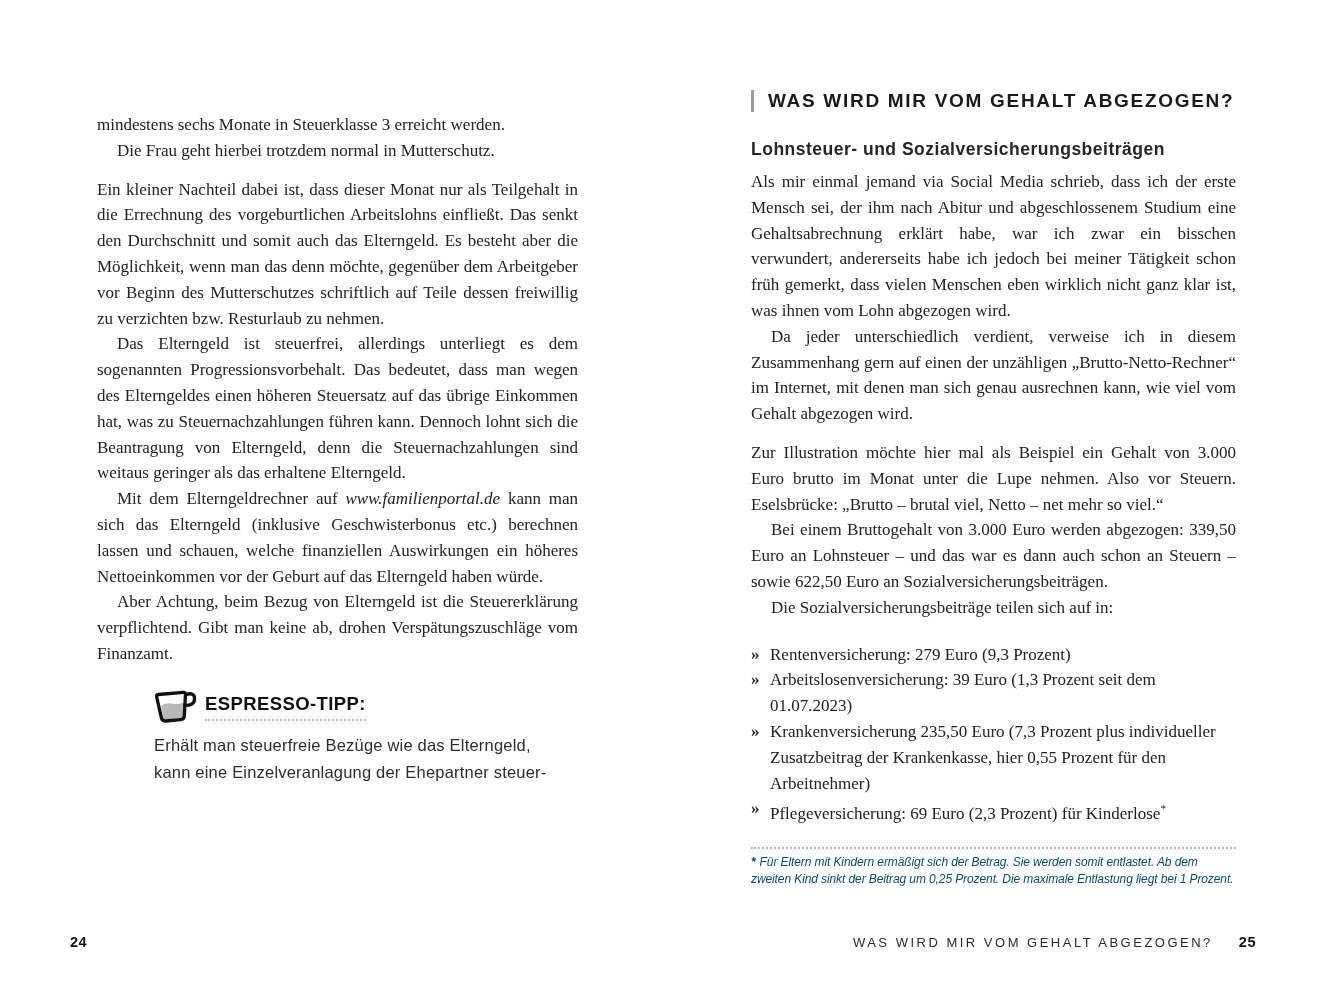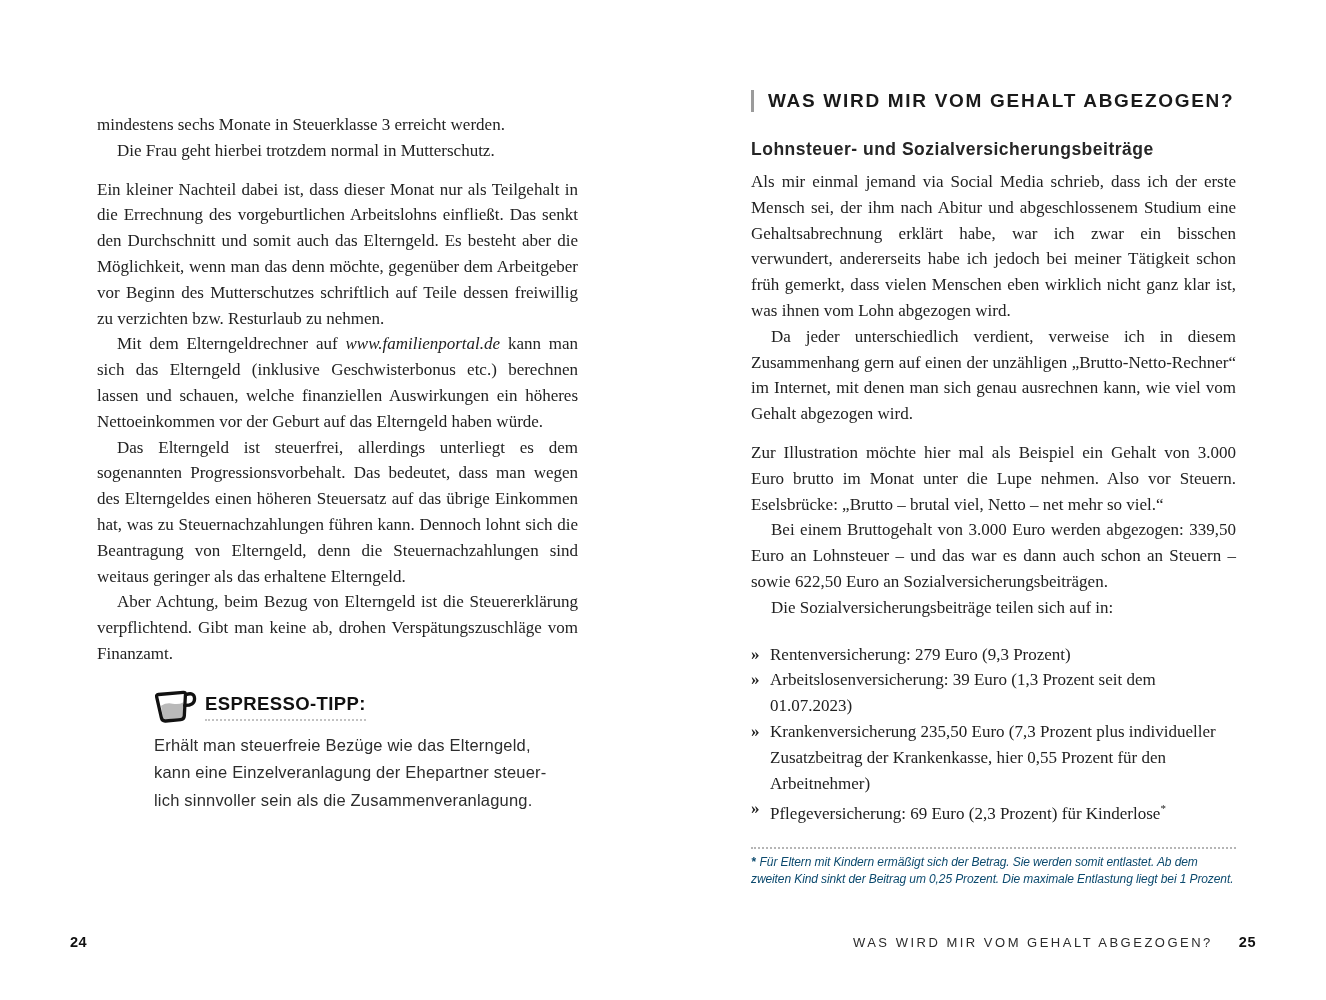--- a/index.html
+++ b/index.html
@@ -82,51 +82,50 @@
   .pagenum  { font-size:14.5px; font-weight:700; color:#111; letter-spacing:0.5px; }
   .runtitle { font-size:13px; font-weight:400; letter-spacing:2.5px; color:#2b2b2b; white-space:nowrap; }
 </style>
 </head>
 <body>
 
 <section class="page page-left">
   <p class="body">mindestens sechs Monate in Steuerklasse 3 erreicht werden.</p>
   <p class="body ind">Die Frau geht hierbei trotzdem normal in Mutterschutz.</p>
   <p class="body gap">Ein kleiner Nachteil dabei ist, dass dieser Monat nur als Teilgehalt in die Errechnung des vorgeburtlichen Arbeitslohns einfließt. Das senkt den Durchschnitt und somit auch das Elterngeld. Es besteht aber die Möglichkeit, wenn man das denn möchte, gegenüber dem Arbeitgeber vor Beginn des Mutterschutzes schriftlich auf Teile dessen freiwillig zu verzichten bzw. Resturlaub zu nehmen.</p>
+  <p class="body ind">Das Elterngeld ist steuerfrei, allerdings unterliegt es dem sogenannten Progressionsvorbehalt. Das bedeutet, dass man wegen des Elterngeldes einen höheren Steuersatz auf das übrige Einkommen hat, was zu Steuernachzahlungen führen kann. Dennoch lohnt sich die Beantragung von Elterngeld, denn die Steuernachzahlungen sind weitaus geringer als das erhaltene Elterngeld.</p>
   <p class="body ind"><span>Mit dem Elterngeldrechner auf </span><em class="url">www.familienportal.de</em><span> kann man sich das Elterngeld (inklusive Geschwisterbonus etc.) berechnen lassen und schauen, welche finanziellen Auswirkungen ein höheres Nettoeinkommen vor der Geburt auf das Elterngeld haben würde.</span></p>
-  <p class="body ind">Das Elterngeld ist steuerfrei, allerdings unterliegt es dem sogenannten Progressionsvorbehalt. Das bedeutet, dass man wegen des Elterngeldes einen höheren Steuersatz auf das übrige Einkommen hat, was zu Steuernachzahlungen führen kann. Dennoch lohnt sich die Beantragung von Elterngeld, denn die Steuernachzahlungen sind weitaus geringer als das erhaltene Elterngeld.</p>
   <p class="body ind">Aber Achtung, beim Bezug von Elterngeld ist die Steuererklärung verpflichtend. Gibt man keine ab, drohen Verspätungszuschläge vom Finanzamt.</p>
 
   <div class="tip">
     <div class="tip-head">
       <span class="cup-icon">
         <svg width="50" height="40" viewBox="0 0 50 40">
           <g transform="rotate(-5 25 20)">
             <path d="M12.2 17.5 Q18 14.8 24 16.6 Q30 18.4 35 16 L33.4 29.5 Q33 31.6 30.8 31.6 L15.2 31.6 Q13.3 31.6 13 29.5 Z" fill="#b9b9b9" stroke="none"></path>
             <path d="M8.6 8.4 Q8.3 6.2 10.5 6.2 L35.6 6.2 Q37.8 6.2 37.5 8.4 L34.5 29.8 Q34 33.2 30.6 33.2 L15.4 33.2 Q12 33.2 11.5 29.8 Z" fill="none" stroke="#111111" stroke-width="3.3" stroke-linejoin="round"></path>
             <path d="M37.6 8.8 Q46.8 6.4 46.2 13.6 Q45.6 20.4 35.8 19.4" fill="none" stroke="#111111" stroke-width="3.3" stroke-linecap="round"></path>
           </g>
         </svg>
       </span>
       <span class="tip-title">ESPRESSO-TIPP:</span>
     </div>
     <div class="tip-text">
       <div>Erhält man steuerfreie Bezüge wie das Elterngeld,</div>
       <div>kann eine Einzelveranlagung der Ehepartner steuer-</div>
-      <div>lich sinnvoller sein als die Zusammenveranlagung.</div>
     </div>
   </div>
 </section>
 
 <section class="page page-right">
   <h1 class="heading">
     <span class="accent-bar"></span>
     <span>WAS WIRD MIR VOM GEHALT ABGEZOGEN?</span>
   </h1>
-  <h2 class="subheading">Lohnsteuer- und Sozialversicherungsbeiträge</h2>
+  <h2 class="subheading">Lohnsteuer- und Sozialversicherungsbeiträgen</h2>
 
   <p class="body">Als mir einmal jemand via Social Media schrieb, dass ich der erste Mensch sei, der ihm nach Abitur und abgeschlossenem Studium eine Gehaltsabrechnung erklärt habe, war ich zwar ein bisschen verwundert, andererseits habe ich jedoch bei meiner Tätigkeit schon früh gemerkt, dass vielen Menschen eben wirklich nicht ganz klar ist, was ihnen vom Lohn abgezogen wird.</p>
   <p class="body ind">Da jeder unterschiedlich verdient, verweise ich in diesem Zusammenhang gern auf einen der unzähligen „Brutto-Netto-Rechner“ im Internet, mit denen man sich genau ausrechnen kann, wie viel vom Gehalt abgezogen wird.</p>
   <p class="body gap">Zur Illustration möchte hier mal als Beispiel ein Gehalt von 3.000 Euro brutto im Monat unter die Lupe nehmen. Also vor Steuern. Eselsbrücke: „Brutto – brutal viel, Netto – net mehr so viel.“</p>
   <p class="body ind">Bei einem Bruttogehalt von 3.000 Euro werden abgezogen: 339,50 Euro an Lohnsteuer – und das war es dann auch schon an Steuern – sowie 622,50 Euro an Sozialversicherungsbeiträgen.</p>
   <p class="body ind">Die Sozialversicherungsbeiträge teilen sich auf in:</p>
 
   <ul class="bullets">
     <li>
       <span class="bullet-marker">»</span>

